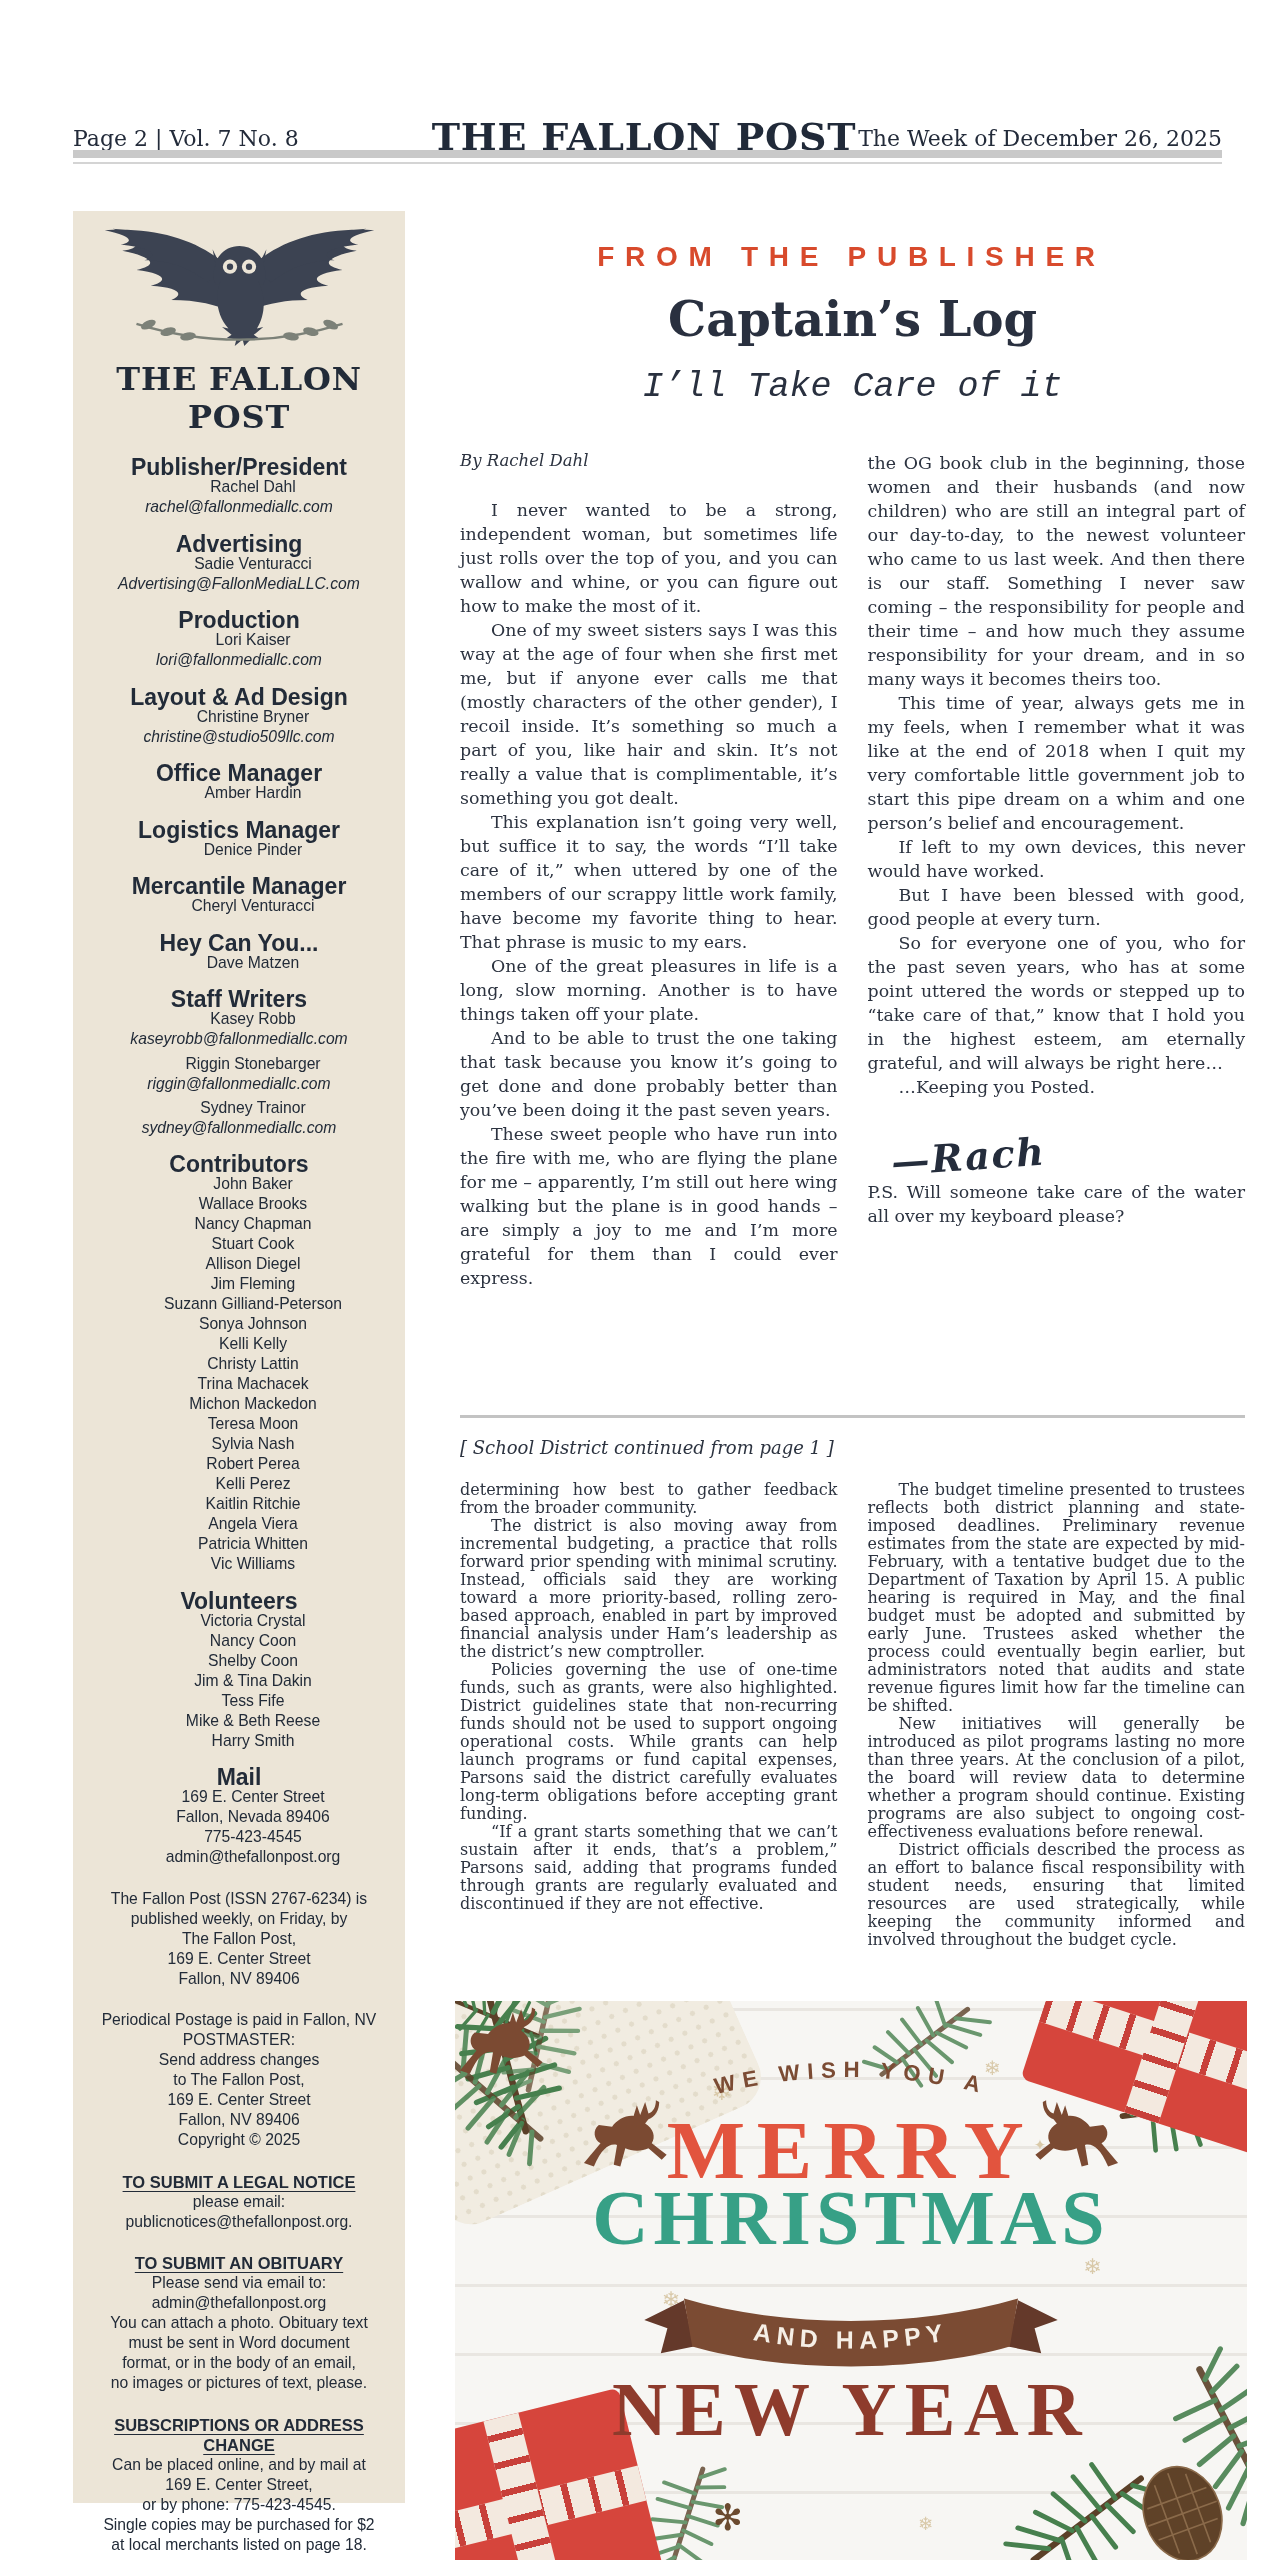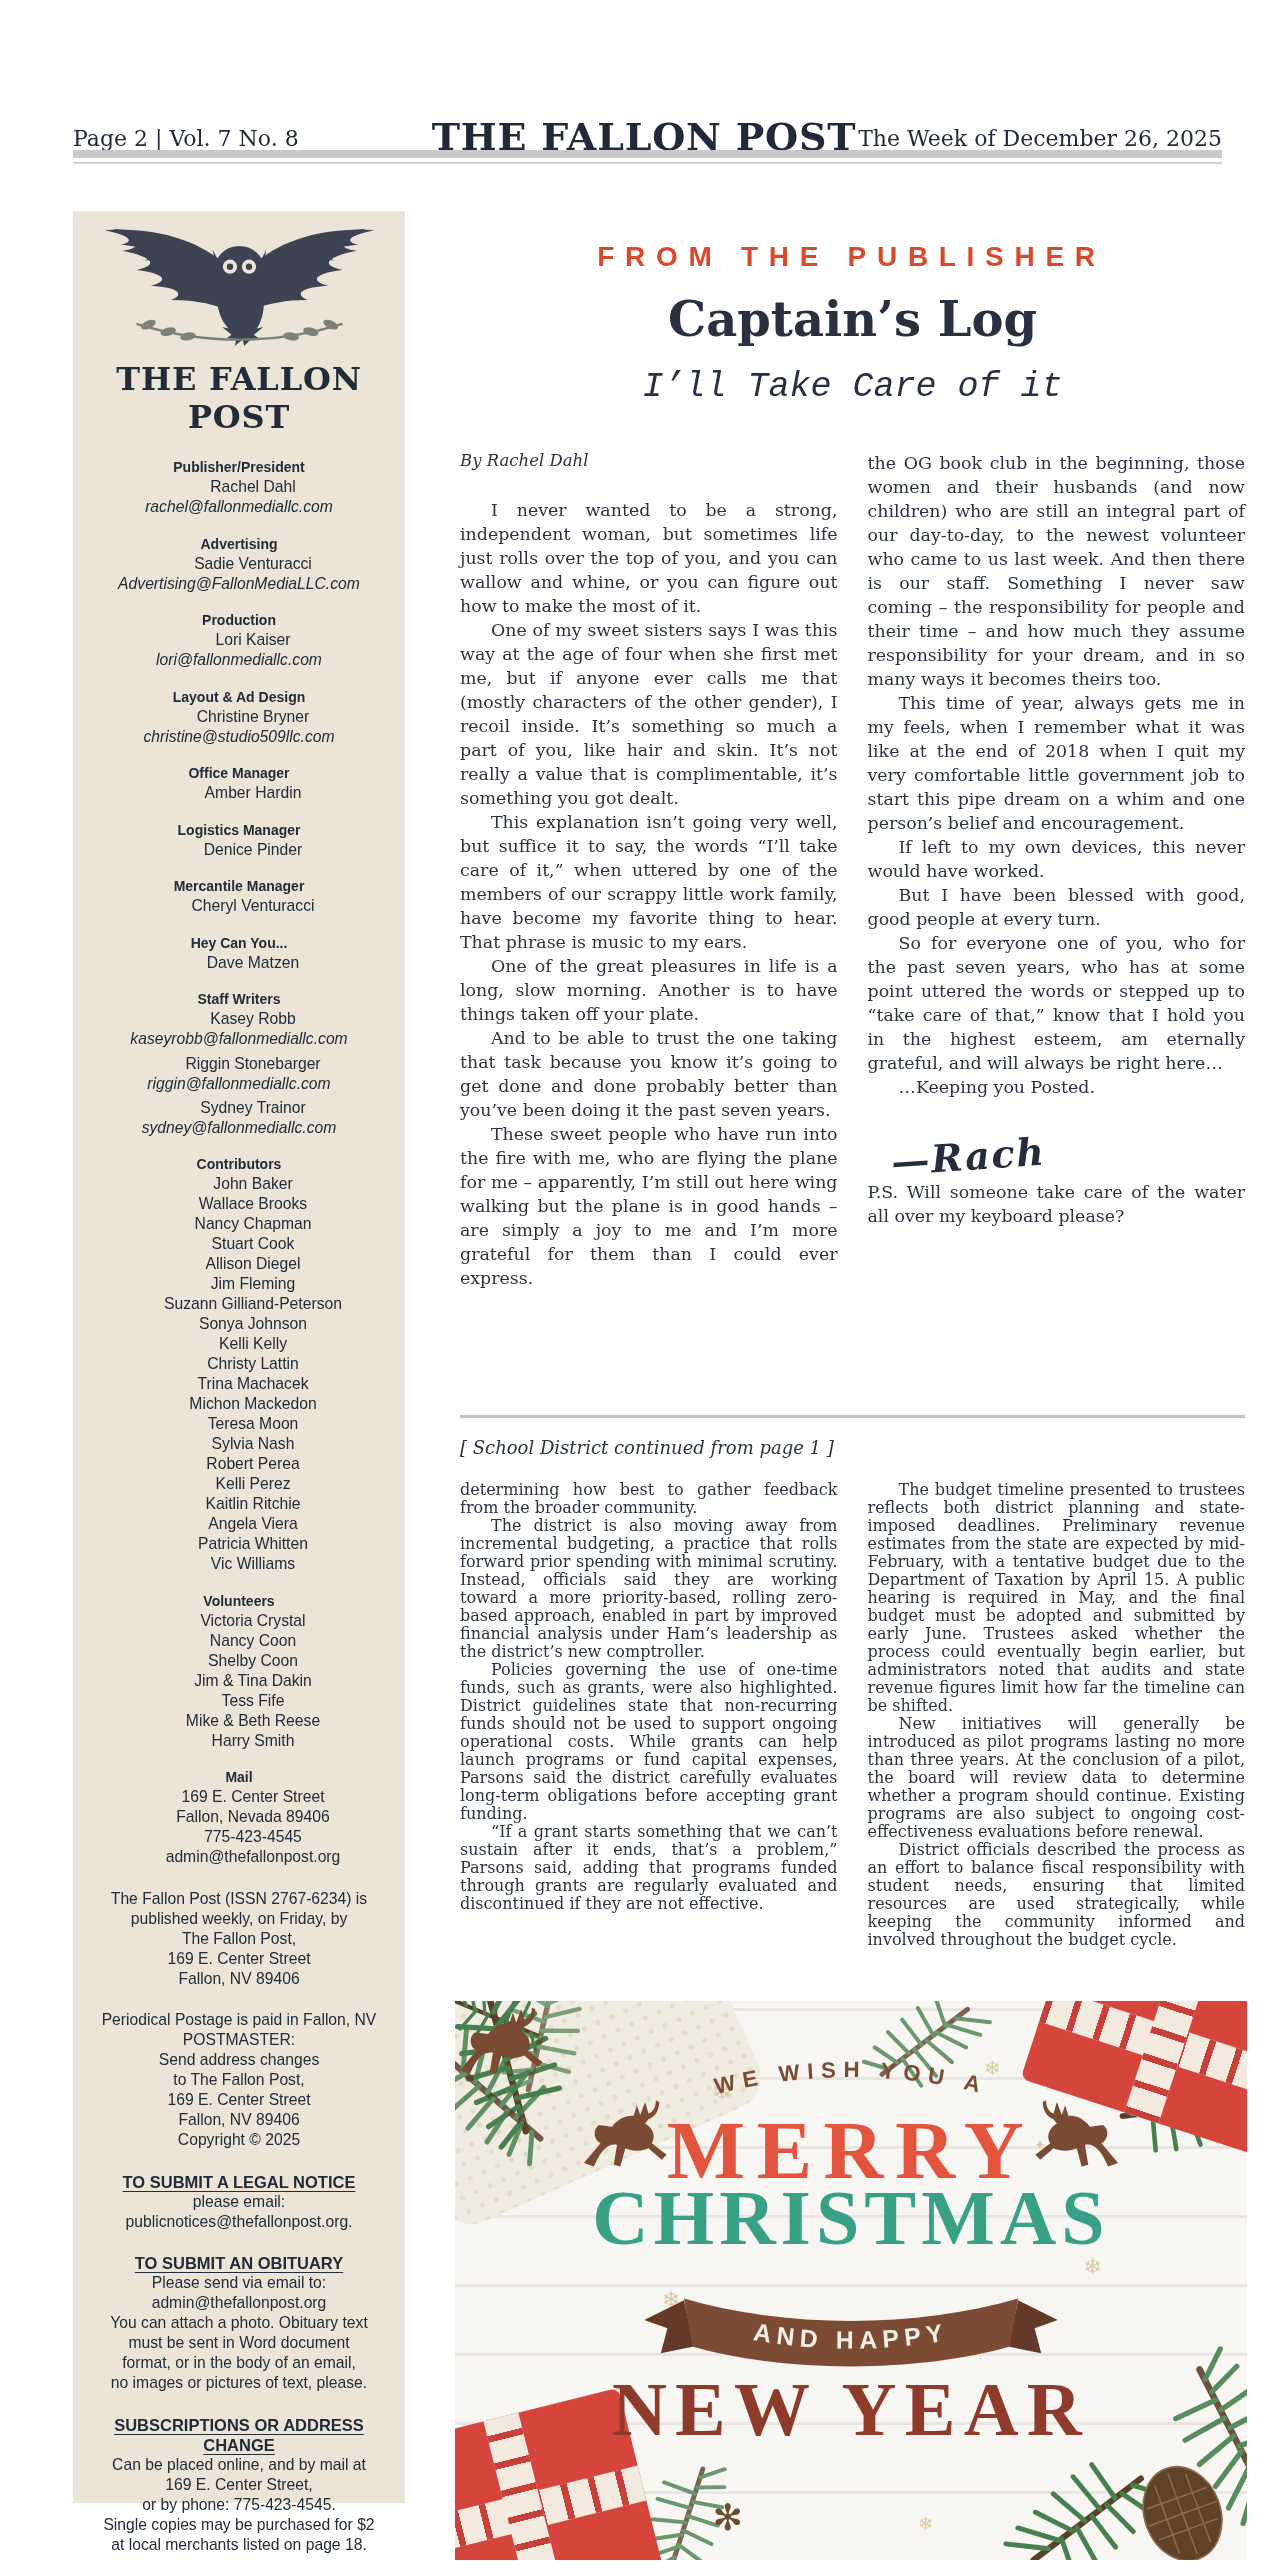--- a/index.html
+++ b/index.html
@@ -15,21 +15,21 @@
   .rule-thin{position:absolute;left:73px;right:66px;top:162px;height:1.7px;background:#d4d4d4;}
 
   
   .sidebar{position:absolute;left:73px;top:211px;width:332px;height:2292px;background:#ece5d7;
            text-align:center;font-family:"Liberation Sans","DejaVu Sans",sans-serif;color:#222b38;}
   .owl{display:block;margin:8.3px auto 0;width:317px;height:139px;}
   .side-title{font-family:"DejaVu Serif","Liberation Serif",serif;font-weight:700;font-size:32px;
               letter-spacing:0.8px;color:#222b38;margin-top:1.7px;}
   #mast-sections{margin-top:21.5px;}
   .mast-sec{margin-bottom:16.5px;}
-  .mast-head{font-weight:700;font-size:14px;line-height:20px;}
+  .mast-head{font-weight:700;font-size:23px;line-height:20px;}
   .mast-name{font-size:15.7px;line-height:20px;margin-left:28px;}
   .mast-email{font-style:italic;font-size:15.7px;line-height:20px;margin-bottom:4.1px;}
   .side-note{font-size:15.7px;line-height:20px;white-space:pre-line;margin:21.5px 11.6px 0;}
   .side-notice{margin:21.5px 8.3px 0;}
   .notice-head{font-weight:700;font-size:16.5px;line-height:20px;text-decoration:underline;
                text-underline-offset:3.3px;}
   .notice-body{font-size:15.7px;line-height:20px;white-space:pre-line;}
 
   
   .main{position:absolute;left:460px;top:0;width:785px;height:2576px;}

